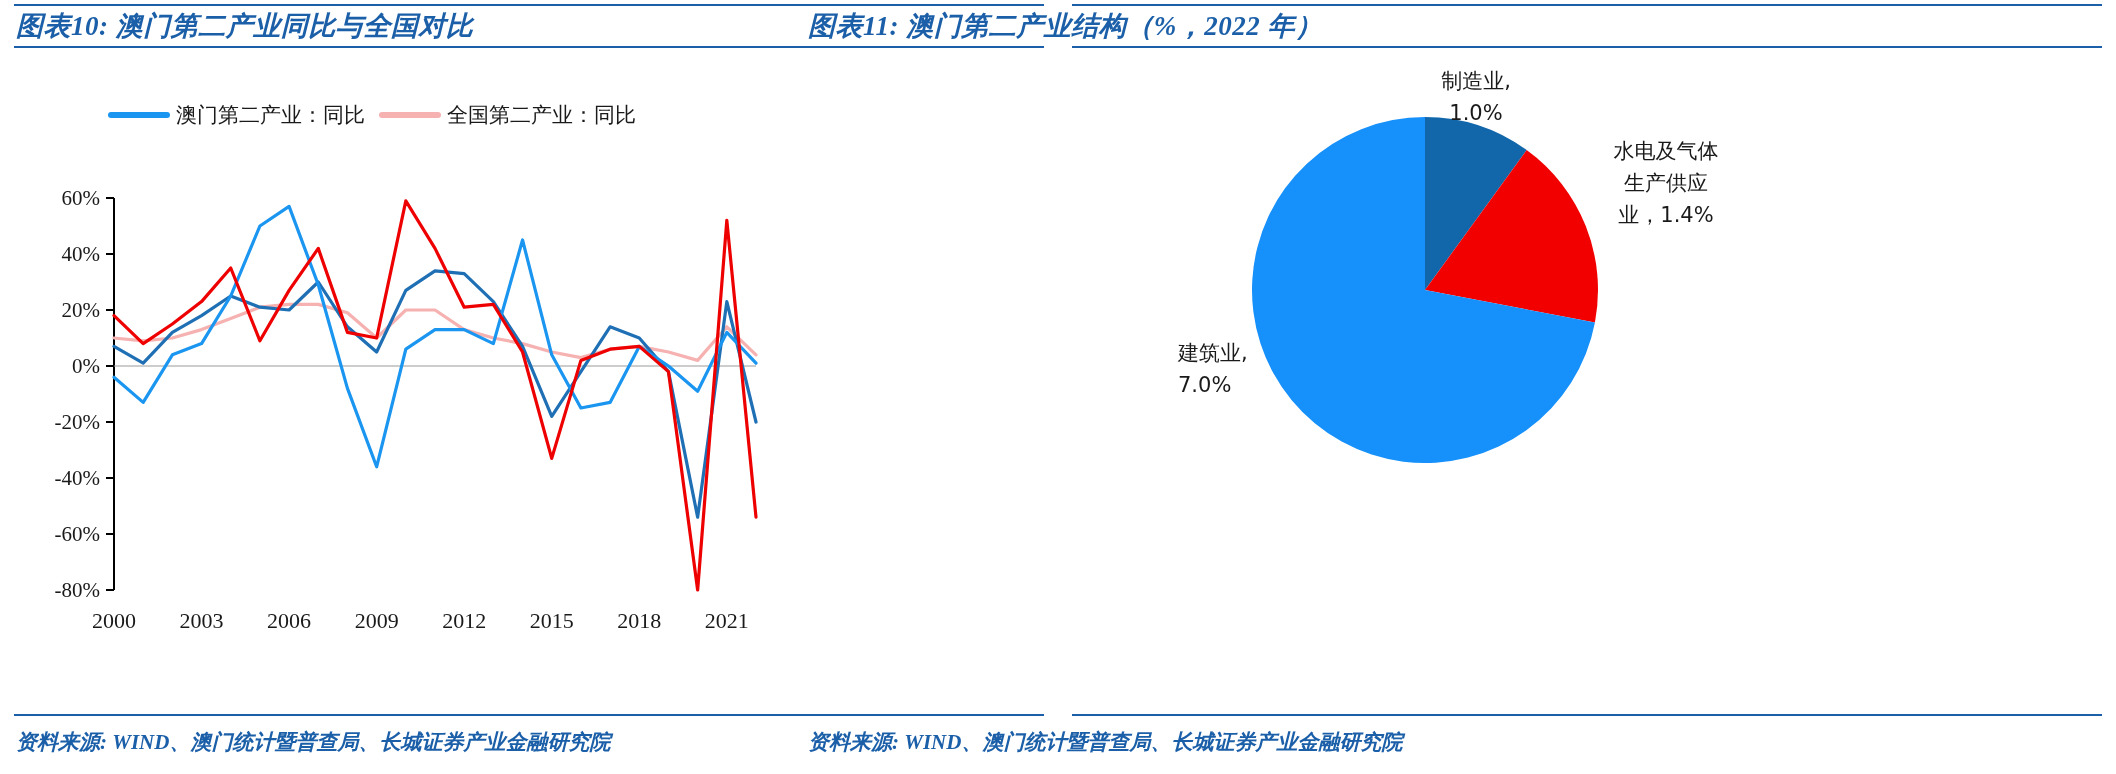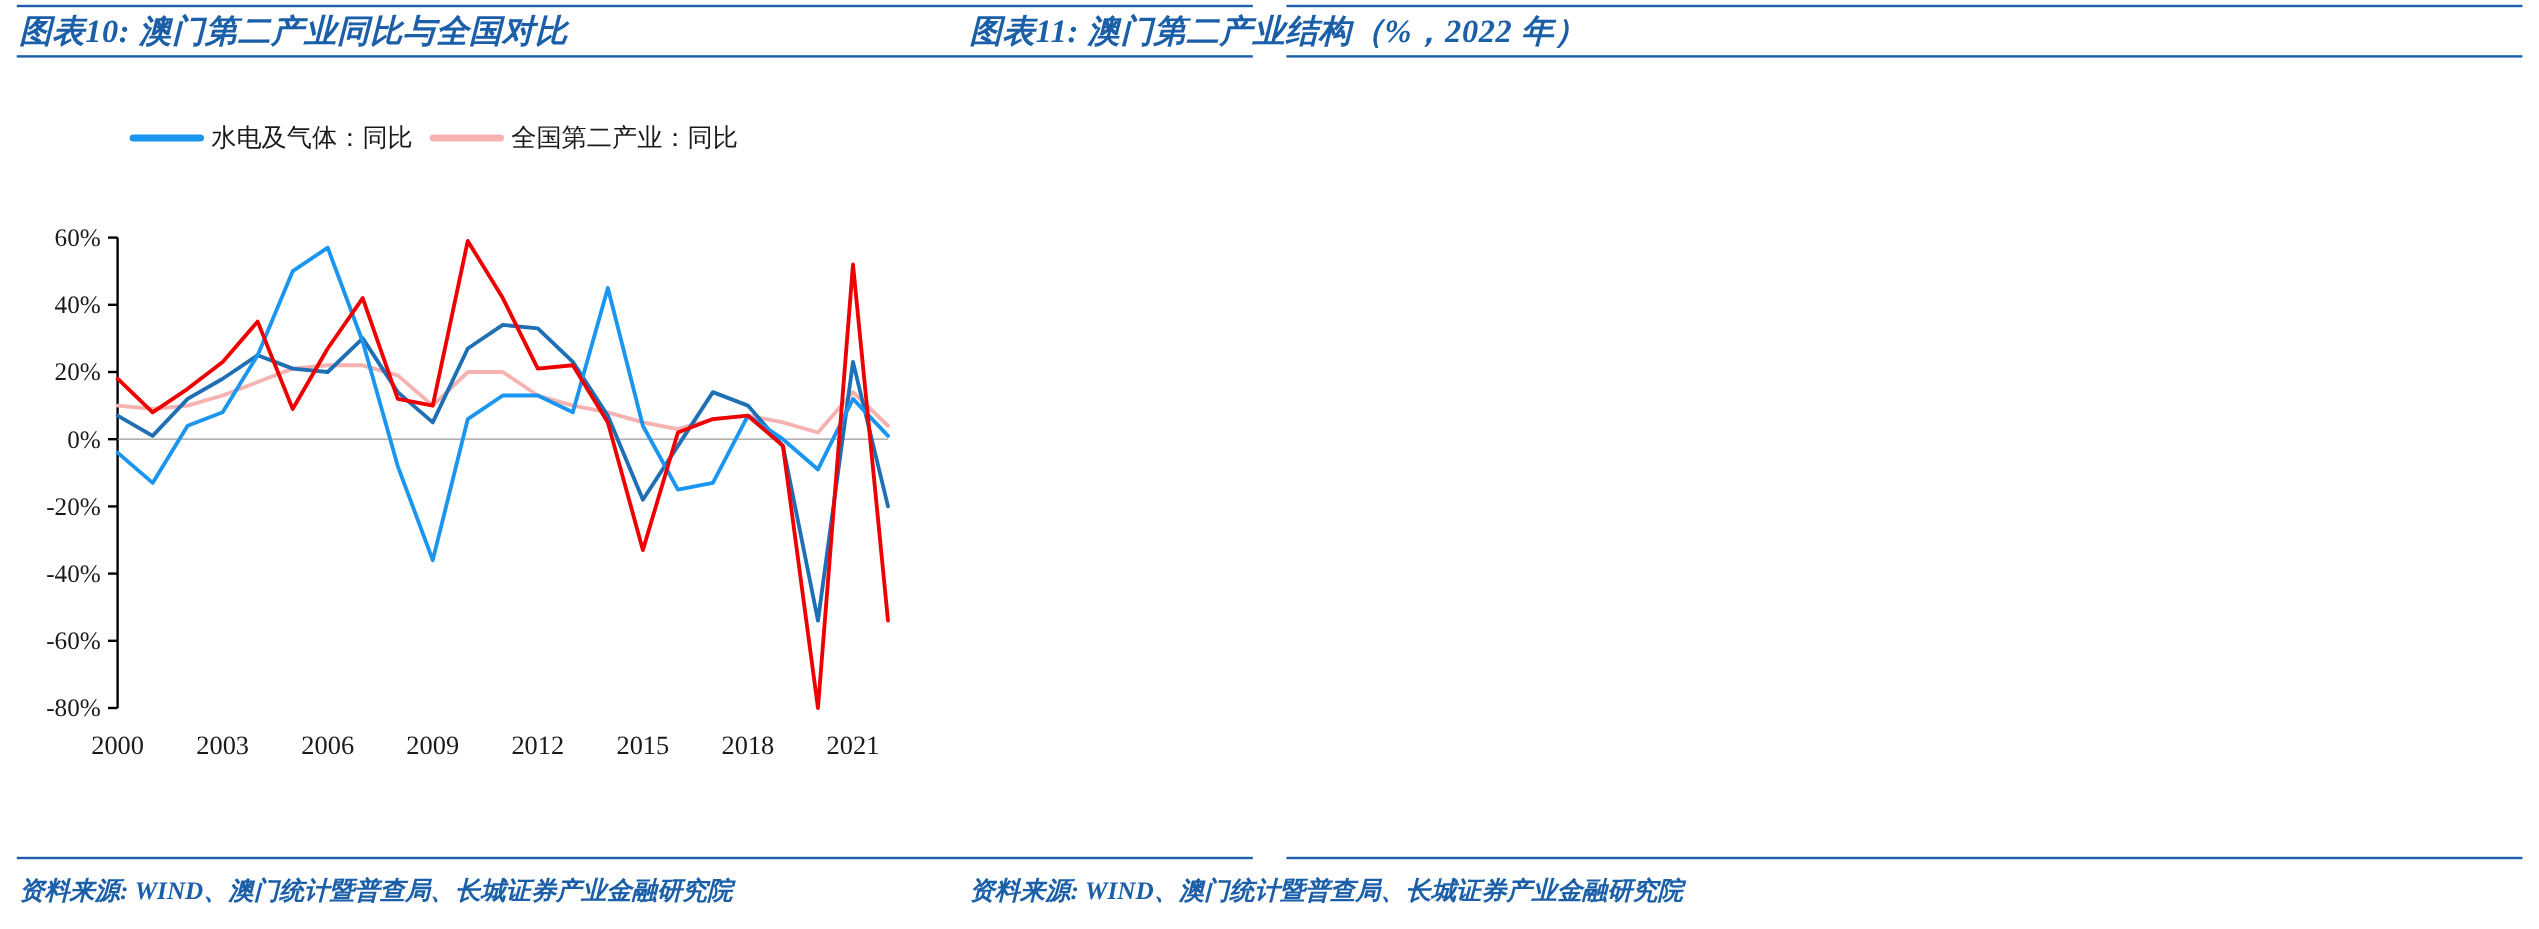--- a/index.html
+++ b/index.html
@@ -39,21 +39,21 @@
   #legend{position:absolute;left:100px;top:96px;width:640px;}
   .legend-row{display:flex;align-items:center;height:38px;}
   .legend-item{display:flex;align-items:center;white-space:nowrap;}
   .legend-swatch{width:62px;height:6px;border-radius:3px;margin-right:6px;display:inline-block;}
   .legend-label{
     font-family:"DejaVu Sans", sans-serif;
     font-size:21px;color:#1a1a1a;
   }
 
   
-  #line-chart{position:absolute;left:20px;top:180px;width:740px;height:520px;}
+  #line-chart{position:absolute;left:36px;top:180px;width:740px;height:520px;}
   #line-svg{position:absolute;left:0;top:0;}
   .axis-ylabel{
     font-family:"Liberation Serif", serif;
     font-size:21px;fill:#1a1a1a;text-anchor:end;
   }
   .axis-xlabel{
     font-family:"Liberation Serif", serif;
     font-size:22px;fill:#1a1a1a;text-anchor:middle;
   }
 
@@ -70,21 +70,21 @@
 
 <div class="panel" id="panel-left">
   <div class="title-rule-top"></div>
   <div class="chart-title" id="title-left">图表10:  澳门第二产业同比与全国对比</div>
   <div class="title-rule-bottom"></div>
 
   <div id="legend">
     <div class="legend-row">
       <div class="legend-item" style="margin-left:8px;">
         <span class="legend-swatch" style="background:#1a95f0"></span>
-        <span class="legend-label">水电及气体：同比</span>
+        <span class="legend-label">澳门第二产业：同比</span>
       </div>
       <div class="legend-item" style="margin-left:14px;justify-content:flex-end;">
         <span class="legend-swatch" style="background:#f6b1b1"></span>
         <span class="legend-label">全国第二产业：同比</span>
       </div>
     </div>
   </div>
 
   <div id="line-chart">
     <svg id="line-svg" width="740" height="520" viewBox="0 0 740 520">
@@ -123,16 +123,26 @@
 
   <div class="source-rule"></div>
   <div class="source-text">资料来源: WIND、澳门统计暨普查局、长城证券产业金融研究院</div>
 </div>
 
 <div class="panel" id="panel-right">
   <div class="title-rule-top"></div>
   <div class="chart-title" id="title-right" style="left:-250px;">图表11:  澳门第二产业结构（%，2022 年）</div>
   <div class="title-rule-bottom"></div>
 
+  <div id="pie-wrap">
+    <svg id="pie-svg" width="1058" height="600" viewBox="0 0 1058 600">
+        <path d="M 367 230 L 367.00 57.00 A 173 173 0 0 1 468.69 90.04 Z" fill="#1267ab"></path>
+        <path d="M 367 230 L 468.69 90.04 A 173 173 0 0 1 536.94 262.42 Z" fill="#f20000"></path>
+        <path d="M 367 230 L 536.94 262.42 A 173 173 0 1 1 367.00 57.00 Z" fill="#1690fa"></path>
+        <text x="418" y="28" class="pie-label" text-anchor="middle"><tspan x="418" dy="0">制造业,</tspan><tspan x="418" dy="32">1.0%</tspan></text>
+        <text x="608" y="98" class="pie-label" text-anchor="middle"><tspan x="608" dy="0">水电及气体</tspan><tspan x="608" dy="32">生产供应</tspan><tspan x="608" dy="32">业，1.4%</tspan></text>
+        <text x="120" y="300" class="pie-label" text-anchor="start"><tspan x="120" dy="0">建筑业,</tspan><tspan x="120" dy="32">7.0%</tspan></text>
+      </svg>
+  </div>
 
   <div class="source-rule"></div>
   <div class="source-text" id="source-right-text" style="left:-250px;">资料来源: WIND、澳门统计暨普查局、长城证券产业金融研究院</div>
 </div>
 
 </body></html>

